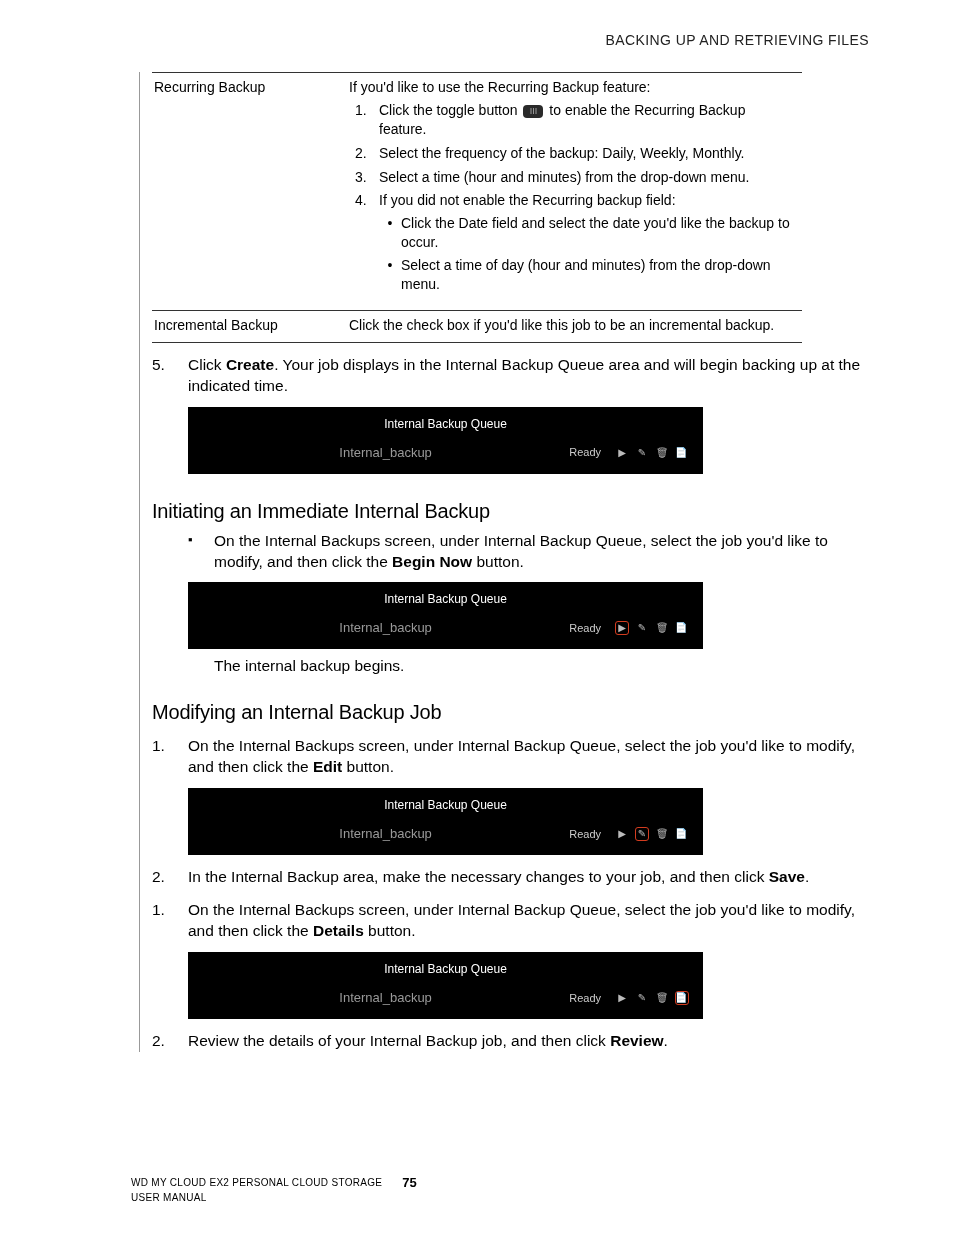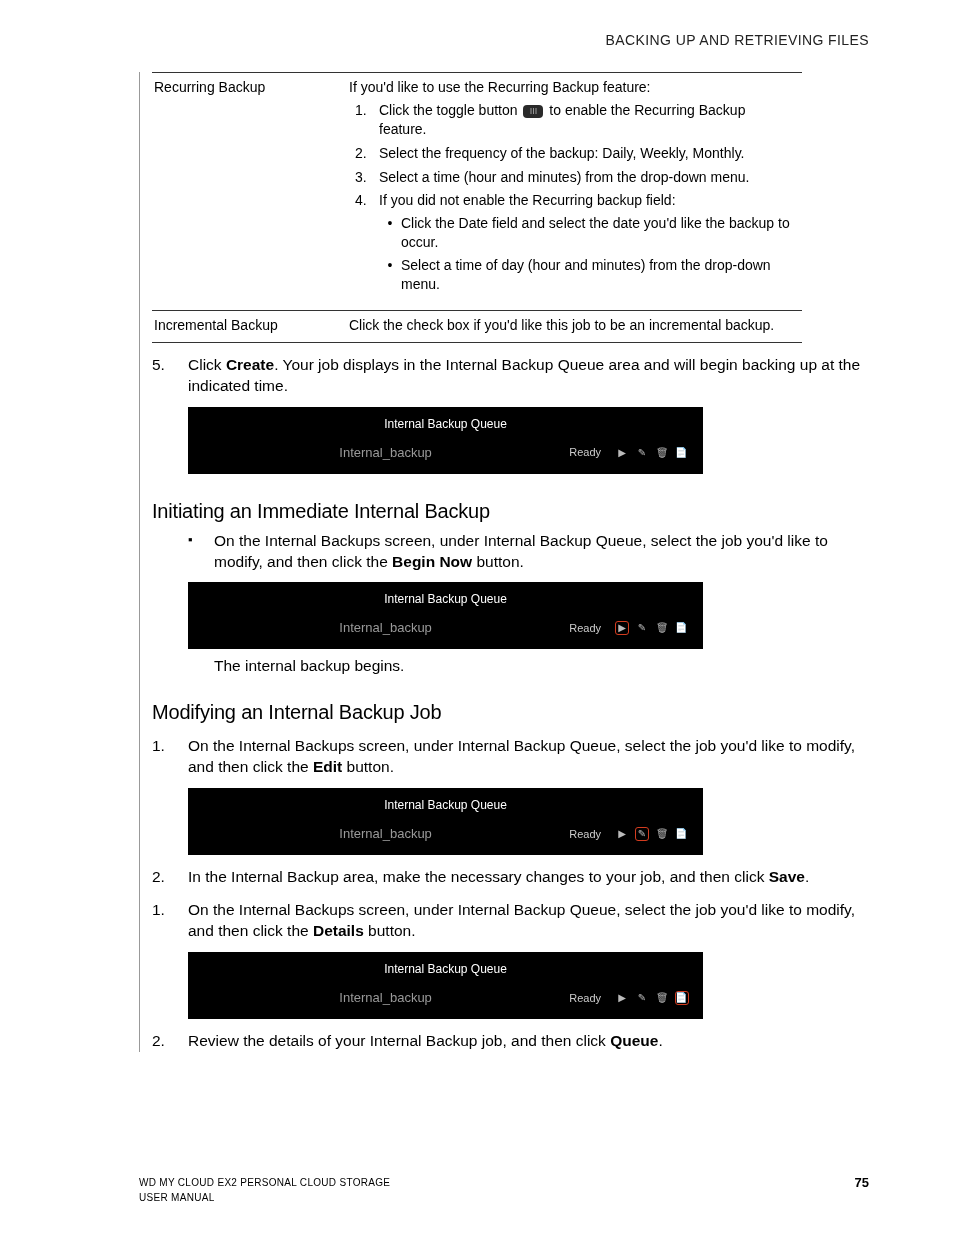--- a/index.html
+++ b/index.html
@@ -104,26 +104,26 @@
   }
   .hl {
     border: 1.5px solid #d33c1f;
     border-radius: 3px;
     padding: 1px 2px;
   }
 
   .footer {
     position: absolute;
     bottom: 30px;
-    left: 139px;
+    left: 131px;
     right: 85px;
     display: flex;
-    justify-content: space-between;
     font-size: 10px;
     letter-spacing: 0.3px;
+    gap: 20px;
   }
   .footer .left { line-height: 1.5; }
   .footer .right { font-size: 13px; letter-spacing: 0; font-weight: bold; }
 </style>
 </head>
 <body>
 
 <div class="page">
   <div class="header-line">BACKING UP AND RETRIEVING FILES</div>
 
@@ -269,21 +269,21 @@
           <span class="qicon">✎</span>
           <span class="qicon">🗑</span>
           <span class="qicon hl">📄</span>
         </span>
       </div>
     </div>
 
     <div class="step">
       <span class="sn">2.</span>
       <span class="sb">
-        <span>Review the details of your Internal Backup job, and then click </span><strong>Queue</strong><span>.</span>
+        <span>Review the details of your Internal Backup job, and then click </span><strong>Review</strong><span>.</span>
       </span>
     </div>
 
   </div>
 </div>
 
 <div class="footer">
   <div class="left">
     <div>WD MY CLOUD EX2 PERSONAL CLOUD STORAGE</div>
     <div>USER MANUAL</div>

